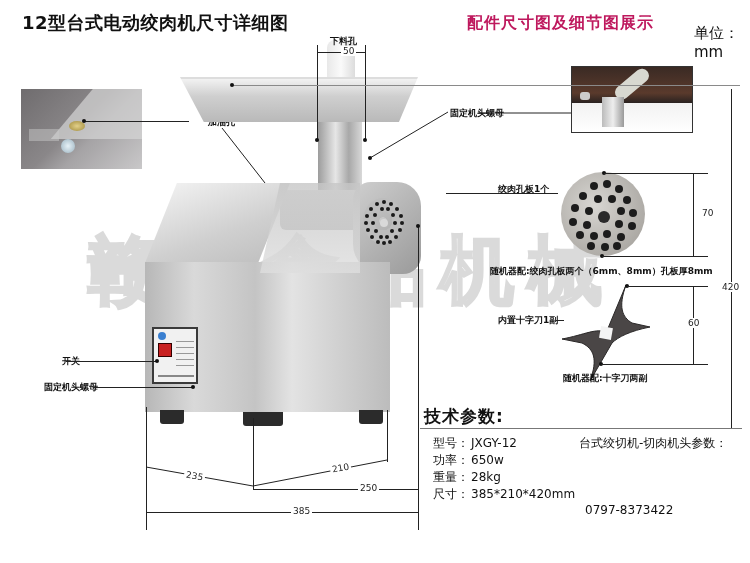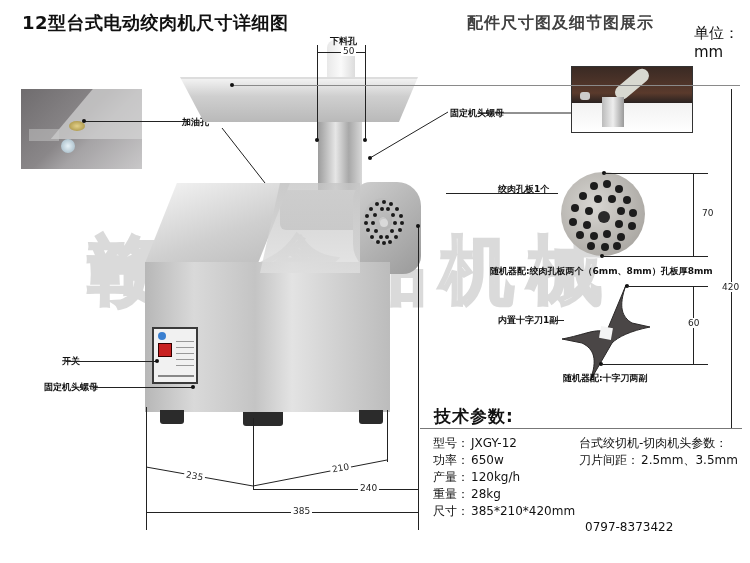--- a/index.html
+++ b/index.html
@@ -1,31 +1,31 @@
 <!DOCTYPE html>
 <html><head>
 <meta charset="utf-8">
 <style>
   * { box-sizing: border-box; margin: 0; padding: 0; }
   html, body { width: 750px; height: 563px; background: #ffffff; overflow: hidden; }
   body { position: relative; font-family: "DejaVu Sans", "Liberation Sans", sans-serif; color: #111; }
   .abs { position: absolute; }
   .title-main { left: 22px; top: 11px; font-size: 18px; font-weight: bold; letter-spacing: 0.5px; color: #111; }
-  .title-right { left: 467px; top: 13px; font-size: 16px; font-weight: bold; letter-spacing: 1px; color: #404040; }
+  .title-right { left: 467px; top: 13px; font-size: 16px; font-weight: bold; letter-spacing: 1px; color: #be185d; }
   .unit { left: 694px; top: 24px; font-size: 15px; color: #111; }
   .lbl-b { font-size: 9px; font-weight: bold; color: #111; white-space: nowrap; }
   .dim { font-size: 9px; color: #222; background: #fff; padding: 0 2px; white-space: nowrap; }
   .hline { position: absolute; height: 1px; background: #222; }
   .vline { position: absolute; width: 1px; background: #222; }
   .gline { position: absolute; height: 1px; background: #8a8a8a; }
   .dot { position: absolute; width: 4px; height: 4px; border-radius: 50%; background: #111; }
   .watermark { left: 88px; top: 222px; font-size: 74px; font-weight: bold; color: transparent;
                -webkit-text-stroke: 3px rgba(150,150,150,0.35); letter-spacing: 14px; white-space: nowrap; }
   .photo { border: 1px solid #333; overflow: hidden; }
-  .specs-title { left: 434px; top: 405px; font-size: 17px; font-weight: bold; letter-spacing: 1px; }
+  .specs-title { left: 424px; top: 405px; font-size: 17px; font-weight: bold; letter-spacing: 1px; }
   .spec-row { font-size: 12px; color: #111; white-space: nowrap; }
   .spec-row .k { display: inline-block; }
   .spec-row .v { margin-left: 2px; }
 </style>
 </head>
 <body>
 
 <div class="abs title-main">12型台式电动绞肉机尺寸详细图</div>
 <div class="abs title-right">配件尺寸图及细节图展示</div>
 <div class="abs unit">单位：mm</div>
@@ -33,21 +33,21 @@
 <div class="abs watermark">赣云食品机械</div>
 
 <div class="abs photo" style="left:21px; top:89px; width:121px; height:80px; background:linear-gradient(135deg,#6f6c6e 0%,#8a8789 45%,#a5a3a5 60%,#c9c8c9 100%); border:none;">
   <div class="abs" style="left:55px; top:-10px; width:120px; height:60px; background:#d6d6d6; transform:skewX(-40deg); opacity:.7;"></div>
   <div class="abs" style="left:48px; top:32px; width:16px; height:10px; border-radius:50%; background:radial-gradient(#e2d08a,#a08a3b);"></div>
   <div class="abs" style="left:40px; top:50px; width:14px; height:14px; border-radius:50%; background:radial-gradient(#e6f1f7,#9cb3c0);"></div>
   <div class="abs" style="left:8px; top:40px; width:30px; height:12px; background:rgba(200,200,200,.5);"></div>
 </div>
 <div class="hline" style="left:84px; top:121px; width:105px;"></div>
 <div class="dot" style="left:82px; top:119px;"></div>
-<div class="abs lbl-b" style="left:182px; top:116px;">加油孔</div>
+<div class="abs lbl-b" style="left:208px; top:116px;">加油孔</div>
 <svg class="abs" style="left:0;top:0;" width="750" height="563">
 
   <line x1="222" y1="128" x2="265" y2="183" stroke="#222" stroke-width="1"></line>
 
   <line x1="448" y1="112" x2="370" y2="158" stroke="#222" stroke-width="1"></line>
   <line x1="478" y1="113" x2="596" y2="113" stroke="#222" stroke-width="1"></line>
 
   <line x1="146" y1="467" x2="253" y2="486" stroke="#222" stroke-width="1"></line>
   <line x1="253" y1="486" x2="387" y2="460" stroke="#222" stroke-width="1"></line>
 </svg>
@@ -200,48 +200,42 @@
 <div class="vline" style="left:418px; top:226px; height:205px;"></div>
 <div class="dot" style="left:416px; top:224px;"></div>
 
 <div class="vline" style="left:146px; top:407px; height:123px;"></div>
 <div class="vline" style="left:253px; top:418px; height:72px;"></div>
 <div class="vline" style="left:387px; top:410px; height:52px;"></div>
 <div class="vline" style="left:418px; top:430px; height:100px;"></div>
 <div class="abs dim" style="left:184px; top:471px; transform:rotate(10deg);">235</div>
 <div class="abs dim" style="left:330px; top:463px; transform:rotate(-11deg);">210</div>
 <div class="hline" style="left:253px; top:489px; width:165px;"></div>
-<div class="abs dim" style="left:358px; top:483px;">240</div>
+<div class="abs dim" style="left:358px; top:483px;">250</div>
 <div class="hline" style="left:146px; top:512px; width:272px;"></div>
 <div class="abs dim" style="left:291px; top:506px;">385</div>
 
 <div class="abs specs-title">技术参数:</div>
 <div class="gline" style="left:420px; top:428px; width:322px; background:#777;"></div>
 
 <div class="abs" style="left:433px; top:435px;">
   <div class="spec-row" style="height:17px;">
     <span class="k">型号：</span><span class="v">JXGY-12</span>
   </div>
   <div class="spec-row" style="height:17px;">
     <span class="k">功率：</span><span class="v">650w</span>
   </div>
   <div class="spec-row" style="height:17px;">
-    <span class="k">产量：</span><span class="v">120kg/h</span>
-  </div>
-  <div class="spec-row" style="height:17px;">
     <span class="k">重量：</span><span class="v">28kg</span>
   </div>
   <div class="spec-row" style="height:17px;">
     <span class="k">尺寸：</span><span class="v">385*210*420mm</span>
   </div>
   <div class="spec-row" style="height:17px; padding-left:152px;">
     <span>0797-8373422</span>
   </div>
 </div>
 
 <div class="abs" style="left:579px; top:435px;">
   <div class="spec-row" style="height:17px;">
     <span class="k">台式绞切机-切肉机头参数：</span>
   </div>
-  <div class="spec-row" style="height:17px;">
-    <span class="k">刀片间距：</span><span class="v">2.5mm、3.5mm</span>
-  </div>
 </div>
 
 </body></html>

